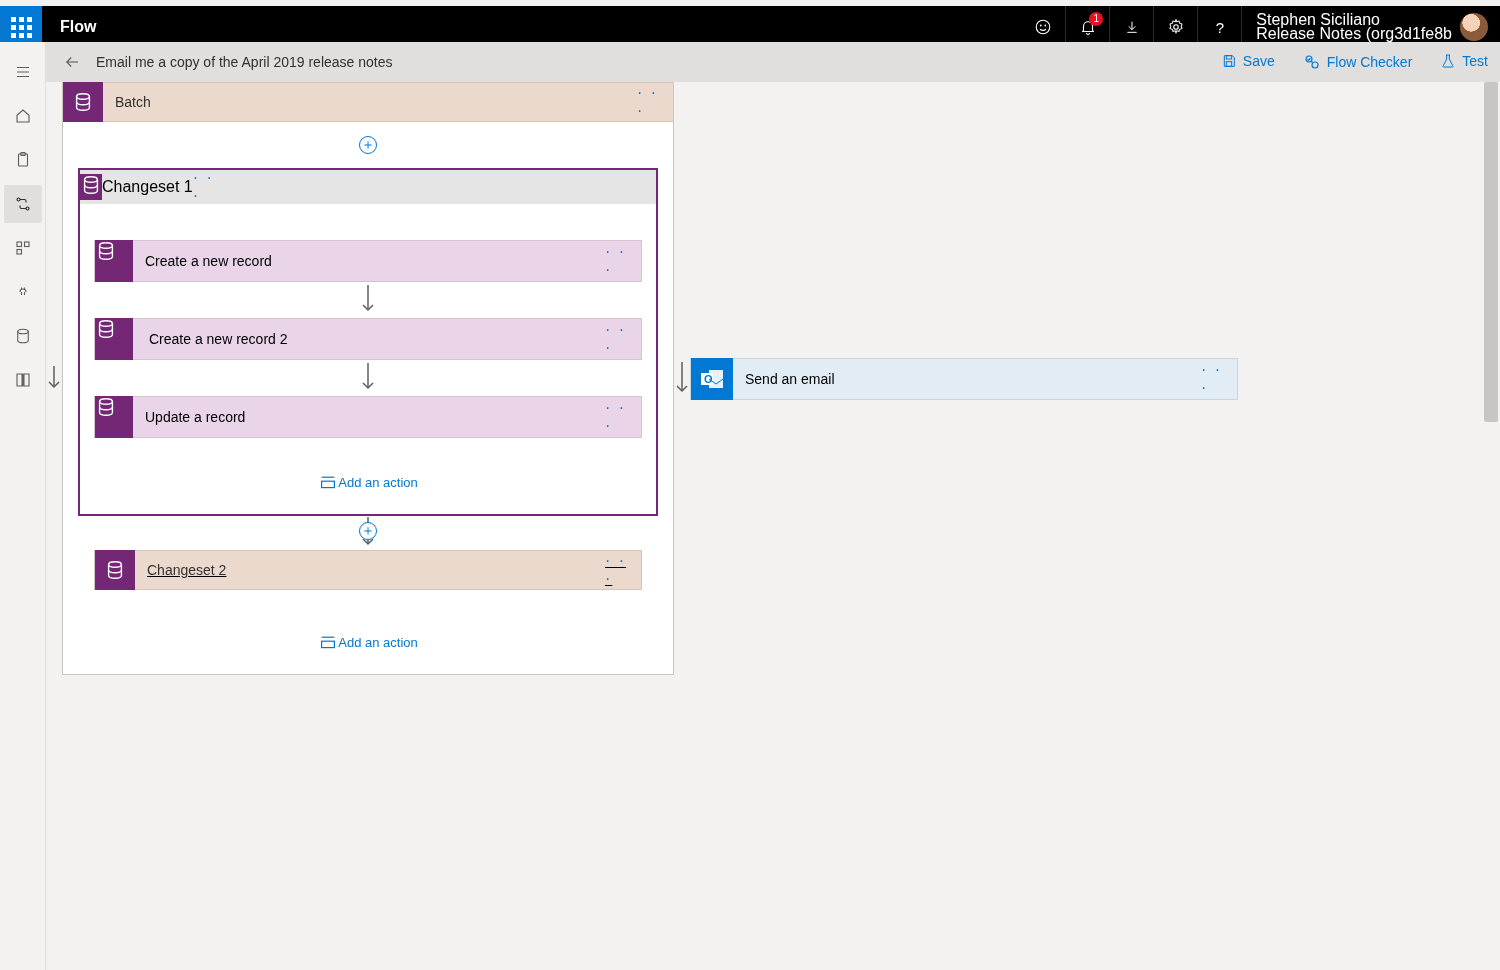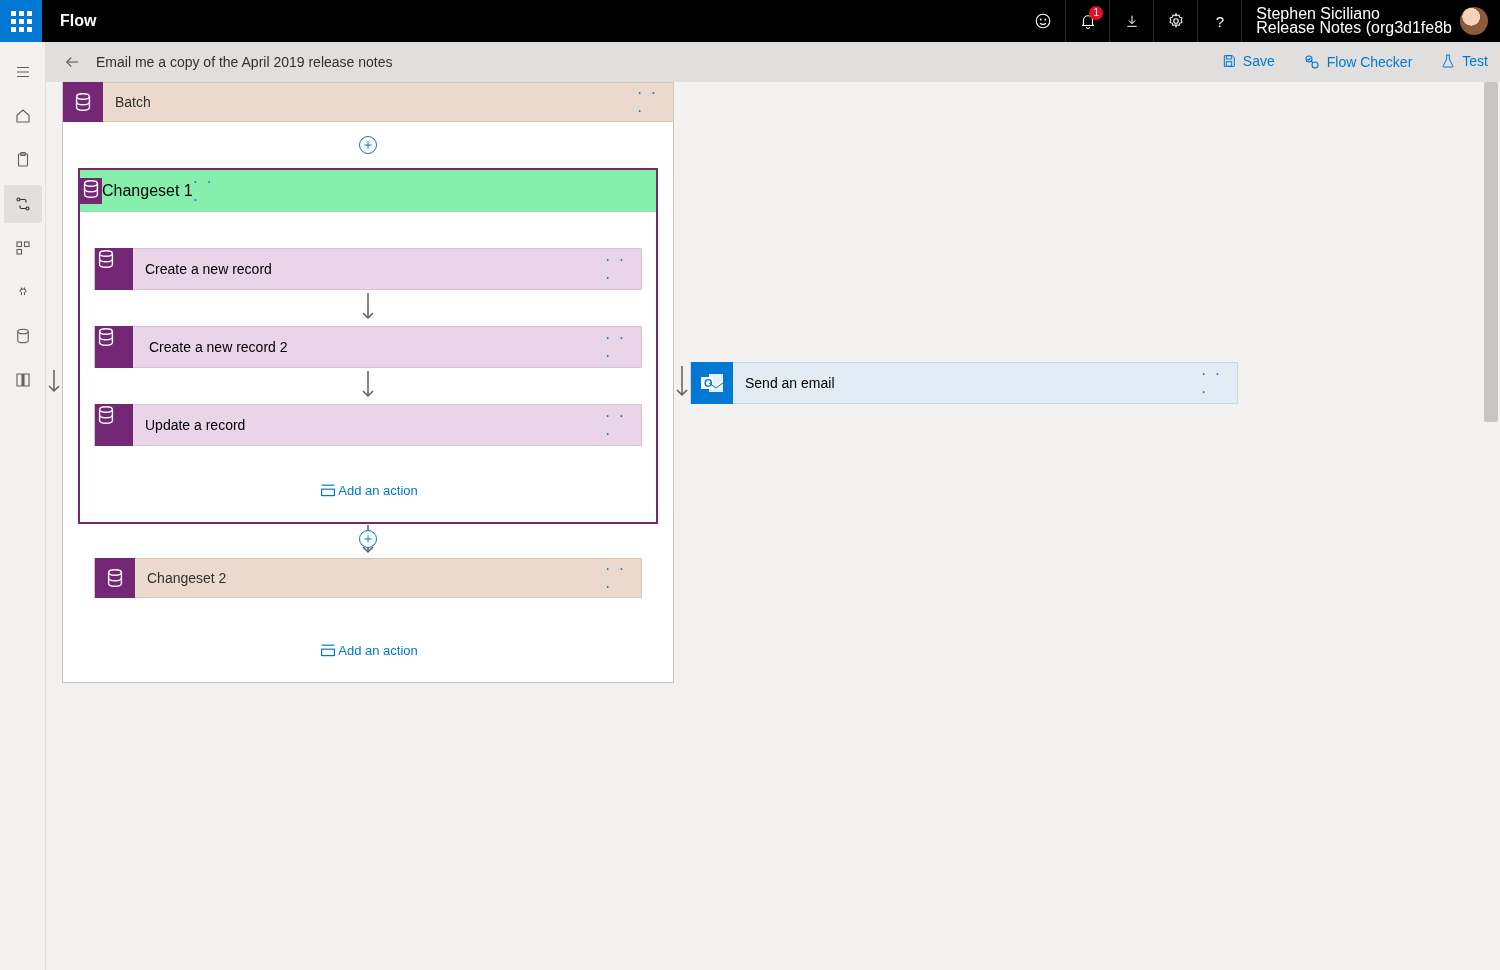--- a/index.html
+++ b/index.html
@@ -1,20 +1,20 @@
 <!DOCTYPE html>
 <html><head>
 <meta charset="utf-8">
 <style>
 * { box-sizing: border-box; margin: 0; padding: 0; font-family: "Segoe UI", Arial, sans-serif; }
 html, body { height: 100%; width: 100%; overflow: hidden; background: #f3f2f1; }
 
 
 .top-header {
-  height: 42px; background: #000; display: flex; align-items: center; color: #fff;
+  height: 42px; background: #000; display: flex; align-items: center; color: #fff; margin-top: 6px;
 }
 .waffle { width: 42px; height: 42px; background: #0078d4; display: flex; align-items: center; justify-content: center; cursor: pointer; }
 .waffle-grid { display: grid; grid-template-columns: repeat(3, 5px); grid-gap: 3px; }
 .waffle-grid span { width: 5px; height: 5px; background: #fff; }
 .app-name { padding-left: 18px; font-size: 16px; font-weight: 600; }
 .header-right { margin-left: auto; display: flex; align-items: stretch; height: 100%; }
 .hicon { width: 44px; display: flex; align-items: center; justify-content: center; cursor: pointer; border-left: 1px solid #2a2a2a; position: relative; }
 .hicon:first-child { border-left: none; }
 .badge { position: absolute; top: 6px; right: 6px; background: #e81123; color: #fff; border-radius: 8px; font-size: 10px; min-width: 14px; height: 14px; line-height: 14px; text-align: center; padding: 0 3px; }
 .user-block { padding: 4px 12px 4px 14px; display: flex; align-items: center; gap: 8px; cursor: pointer; border-left: 1px solid #2a2a2a; }
@@ -64,21 +64,21 @@
   width: 40px; height: 40px; display: flex; align-items: center; justify-content: center; flex-shrink: 0;
 }
 .card-header .title { padding-left: 12px; font-size: 14px; color: #323130; flex: 1; }
 .dots { width: 30px; height: 30px; display: flex; align-items: center; justify-content: center; cursor: pointer; color: #0078d4; margin-right: 6px; font-size: 16px; letter-spacing: 2px; }
 
 .batch-header { background: #ead9cc; border: 1px solid #d6c6b9; }
 .batch-body { width: 612px; background: #fff; border: 1px solid #c8c6c4; border-top: none; padding: 16px 16px 24px 16px; display: flex; flex-direction: column; align-items: center; }
 
 .changeset { background: #fff; border: 1px solid #c8c6c4; }
 .changeset.selected { border: 2px solid #742774; }
-.changeset-header { height: 42px; display: flex; align-items: center; background: #86efac; }
+.changeset-header { height: 34px; display: flex; align-items: center; background: #e5e5e5; }
 .changeset-body { padding: 36px 16px 24px 16px; display: flex; flex-direction: column; align-items: center; }
 
 .action-card {
   height: 42px; display: flex; align-items: center; background: #ead5e8; border: 1px solid #d8c2d6;
 }
 
 .purple-sq { background: #742774; }
 
 .db-icon svg { width: 22px; height: 22px; }
 
@@ -346,21 +346,21 @@
         </div>
 
         <div class="arrow-down" style="height:34px;">
           <svg width="16" height="32" viewBox="0 0 16 32" fill="none" stroke="#605e5c" stroke-width="1.5">
               <path d="M8 0 v26"></path>
               <path d="M3 22 l5 5 l5 -5"></path>
             </svg>
           <div class="plus-circle" style="top:6px;">＋</div>
         </div>
 
-        <div class="card-action" style="width:548px;">
+        <div class="card-action" style="width:548px;text-decoration:underline;">
           <div class="card-header" style="background:#ead9cc; border:1px solid #d6c6b9;">
             <div class="icon-sq purple-sq db-icon">
               <svg viewBox="0 0 24 24" fill="none" stroke="#fff" stroke-width="1.5">
                   <ellipse cx="12" cy="6" rx="7" ry="3"></ellipse>
                   <path d="M5 6 v12 a7 3 0 0 0 14 0 V6"></path>
                   <path d="M5 12 a7 3 0 0 0 14 0"></path>
                 </svg>
             </div>
             <div class="title">Changeset 2</div>
             <div class="dots">· · ·</div>

